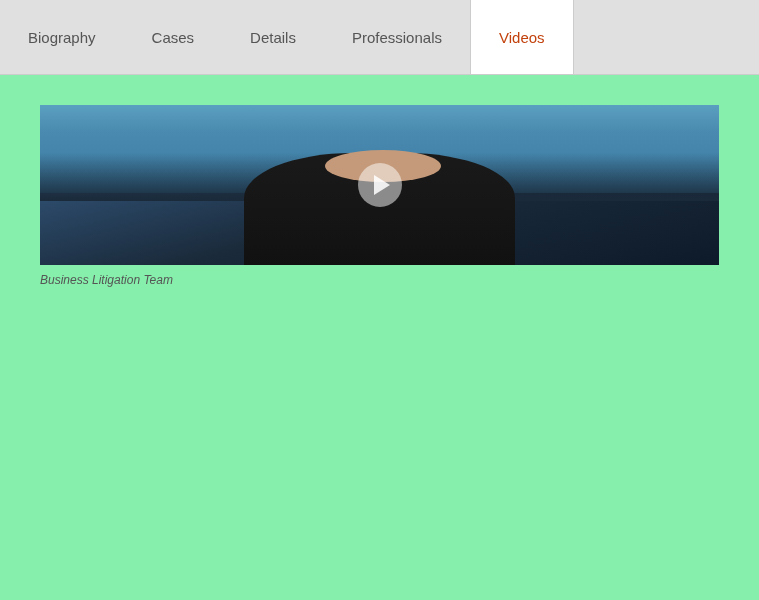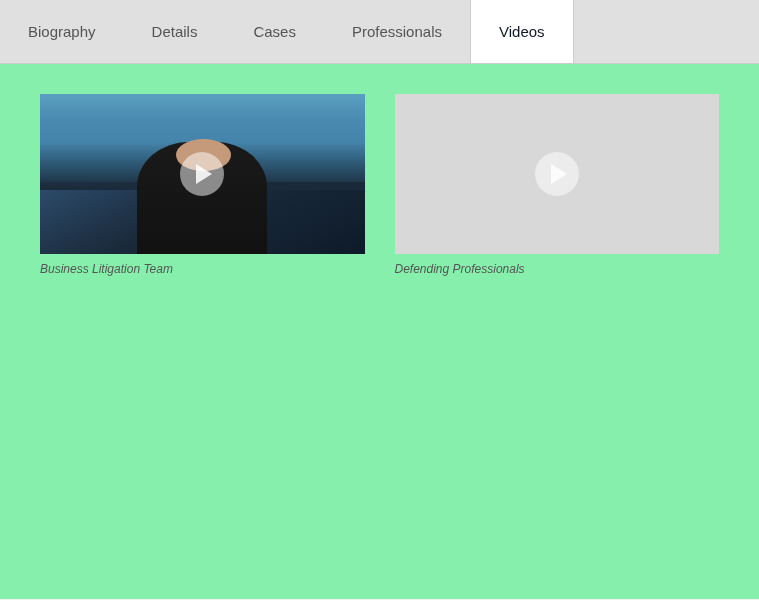--- a/index.html
+++ b/index.html
@@ -9,38 +9,38 @@
       width: 759px;
       height: 600px;
       overflow: hidden;
     }
 
     
     .tab-bar {
       display: flex;
       align-items: stretch;
       background: #e0e0e0;
-      height: 64px;
+      height: 75px;
       border-bottom: 1px solid #ccc;
     }
     .tab {
       display: flex;
       align-items: center;
       justify-content: center;
       padding: 0 28px;
       font-size: 15px;
       color: #555;
       cursor: pointer;
       background: #e0e0e0;
       border-right: none;
       white-space: nowrap;
     }
     .tab.active {
       background: #ffffff;
-      color: #0f172a;
+      color: #c2410c;
       font-weight: normal;
       border-top: none;
       border-left: 1px solid #ccc;
       border-right: 1px solid #ccc;
     }
 
     
     .content {
       background: #86efac;
       padding: 30px 40px;
@@ -148,24 +148,24 @@
     }
   </style>
 </head>
 <body>
 
 <div class="tab-bar">
   <div class="tab">
     <span>Biography</span>
   </div>
   <div class="tab">
-    <span>Details</span>
+    <span>Cases</span>
   </div>
   <div class="tab">
-    <span>Cases</span>
+    <span>Details</span>
   </div>
   <div class="tab">
     <span>Professionals</span>
   </div>
   <div class="tab active">
     <span>Videos</span>
   </div>
 </div>
 
 <div class="content">
@@ -177,23 +177,17 @@
         <div class="person-image"></div>
 
         <div style="position:absolute;bottom:0;left:30%;width:40%;height:70%;background:linear-gradient(to bottom, #1a1a1a 0%, #111 100%);border-radius:40% 40% 0 0;"></div>
 
         <div style="position:absolute;bottom:52%;left:42%;width:17%;height:20%;background:#c49a7a;border-radius:50%;"></div>
         <div class="play-btn"></div>
       </div>
       <div class="video-caption">Business Litigation Team</div>
     </div>
 
-    <div class="video-col">
-      <div class="video-thumbnail" style="background:#d8d8d8;">
-        <div class="play-btn"></div>
-      </div>
-      <div class="video-caption">Defending Professionals</div>
-    </div>
 
   </div>
 
 
 </div>
 
 </body></html>

